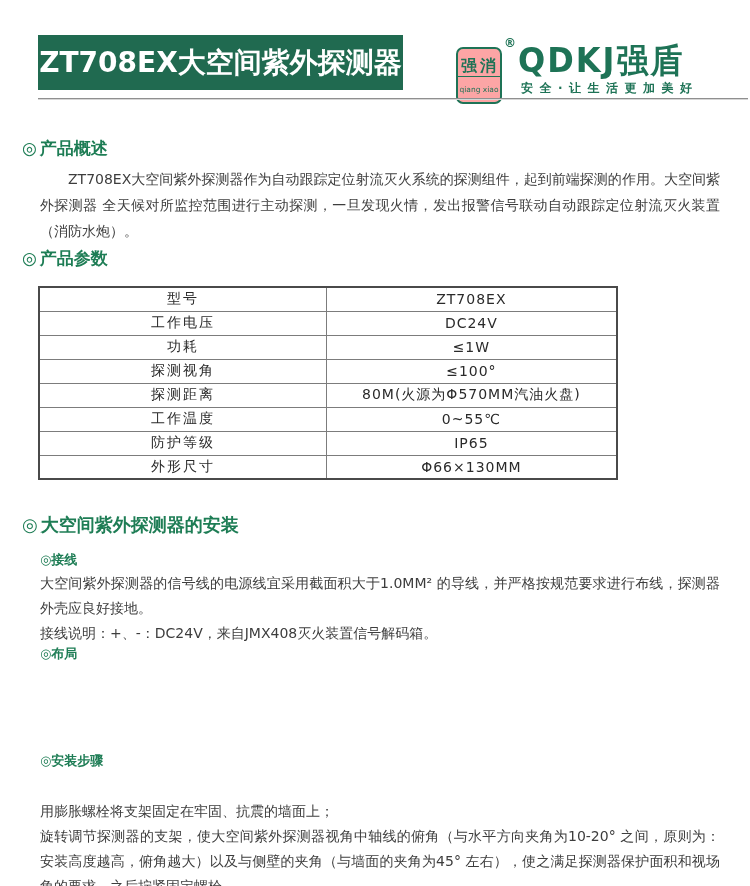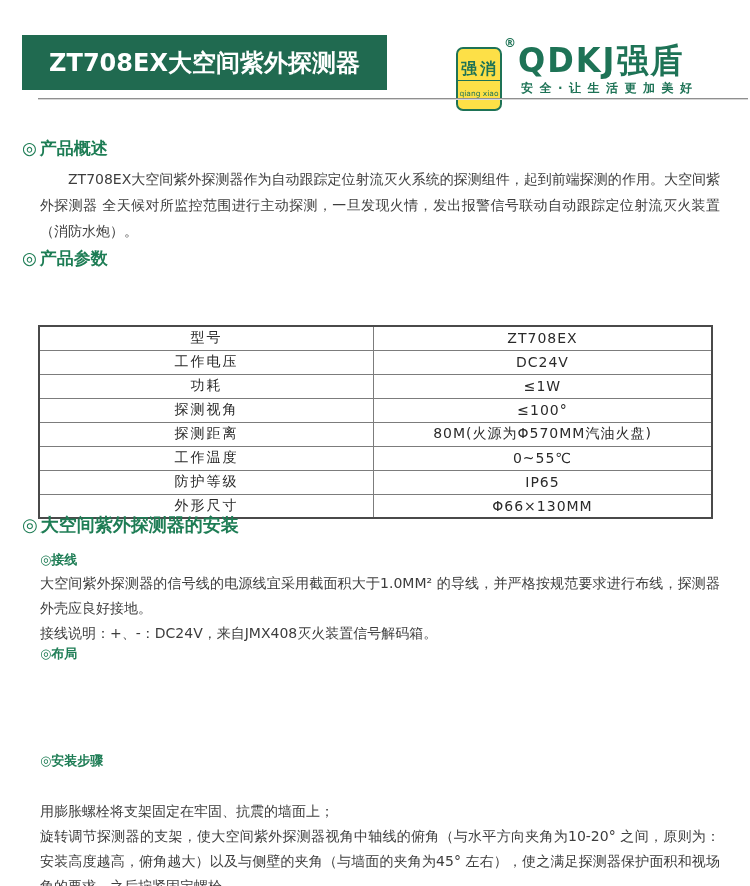--- a/index.html
+++ b/index.html
@@ -7,26 +7,26 @@
     --brand_green:#1e7356;
     --heading_green:#1e7d55;
     --body_text:#3d3d3d;
   }
   *{margin:0;padding:0;box-sizing:border-box;}
   html,body{background:#ffffff;}
   body{font-family:"DejaVu Sans","Liberation Sans",sans-serif;}
   #page{position:relative;width:750px;height:886px;background:#fff;overflow:hidden;}
 
   
-  .banner{position:absolute;left:22px;top:35px;width:365px;height:55px;
+  .banner{position:absolute;left:38px;top:35px;width:365px;height:55px;
     background:var(--banner_bg);color:#fff;display:flex;align-items:center;justify-content:center;
-    font-size:24px;font-weight:bold;white-space:nowrap;}
-  .seal{position:absolute;left:456px;top:47px;width:46px;height:64px;
+    font-size:28px;font-weight:bold;white-space:nowrap;}
+  .seal{position:absolute;left:456px;top:47px;width:46px;height:57px;
     border:2px solid var(--brand_green);border-radius:7px;
-    display:flex;flex-direction:column;align-items:center;justify-content:center;background:#fde047;}
+    display:flex;flex-direction:column;align-items:center;justify-content:center;background:#fca5a5;}
   .seal-cn{font-size:16px;font-weight:bold;color:var(--brand_green);letter-spacing:3px;
     border-bottom:1px solid var(--brand_green);line-height:1.15;padding:0 1px 1px 3px;white-space:nowrap;}
   .seal-en{font-size:7.5px;color:var(--brand_green);margin-top:8px;white-space:nowrap;}
   .reg{position:absolute;left:504px;top:36px;font-size:12px;font-weight:bold;color:var(--brand_green);}
   .brand{position:absolute;left:518px;top:38px;font-size:32px;font-weight:900;
     color:var(--brand_green);letter-spacing:2px;white-space:nowrap;transform:scaleY(1.05);transform-origin:top left;}
   .tagline{position:absolute;left:521px;top:80px;font-size:12px;font-weight:bold;
     color:var(--brand_green);letter-spacing:6.5px;white-space:nowrap;}
   .divider{position:absolute;left:38px;top:98px;width:710px;height:2px;
     background:#8f8f8f;border-bottom:1px solid #d6d6d6;}
@@ -46,22 +46,22 @@
   .body-text{position:absolute;left:40px;width:680px;font-size:14px;color:var(--body_text);
     line-height:26px;text-align:justify;}
   .body-text p{margin:0;}
   #p-overview{top:166px;}
   #p-overview p{text-indent:2em;}
   #p-wiring{top:571px;line-height:25px;}
   #p-layout{top:665px;line-height:26px;}
   #p-steps{top:765px;line-height:25px;margin-top:34px;}
 
   
-  .params{position:absolute;left:38px;top:286px;width:675px;border-collapse:collapse;
-    table-layout:fixed;border:2px solid #4a4a4a;margin-top:39px;}
+  .params{position:absolute;left:38px;top:286px;width:580px;border-collapse:collapse;
+    table-layout:fixed;border:2px solid #4a4a4a;}
   .params td{border:1px solid #7c7c7c;height:24px;text-align:center;vertical-align:middle;
     font-size:14px;color:#2a2a2a;padding:0;overflow:hidden;white-space:nowrap;}
   .p-label{width:49.7%;letter-spacing:2px;}
   .p-value{letter-spacing:1px;}
 </style>
 </head>
 <body>
 
 <div id="page">
 

